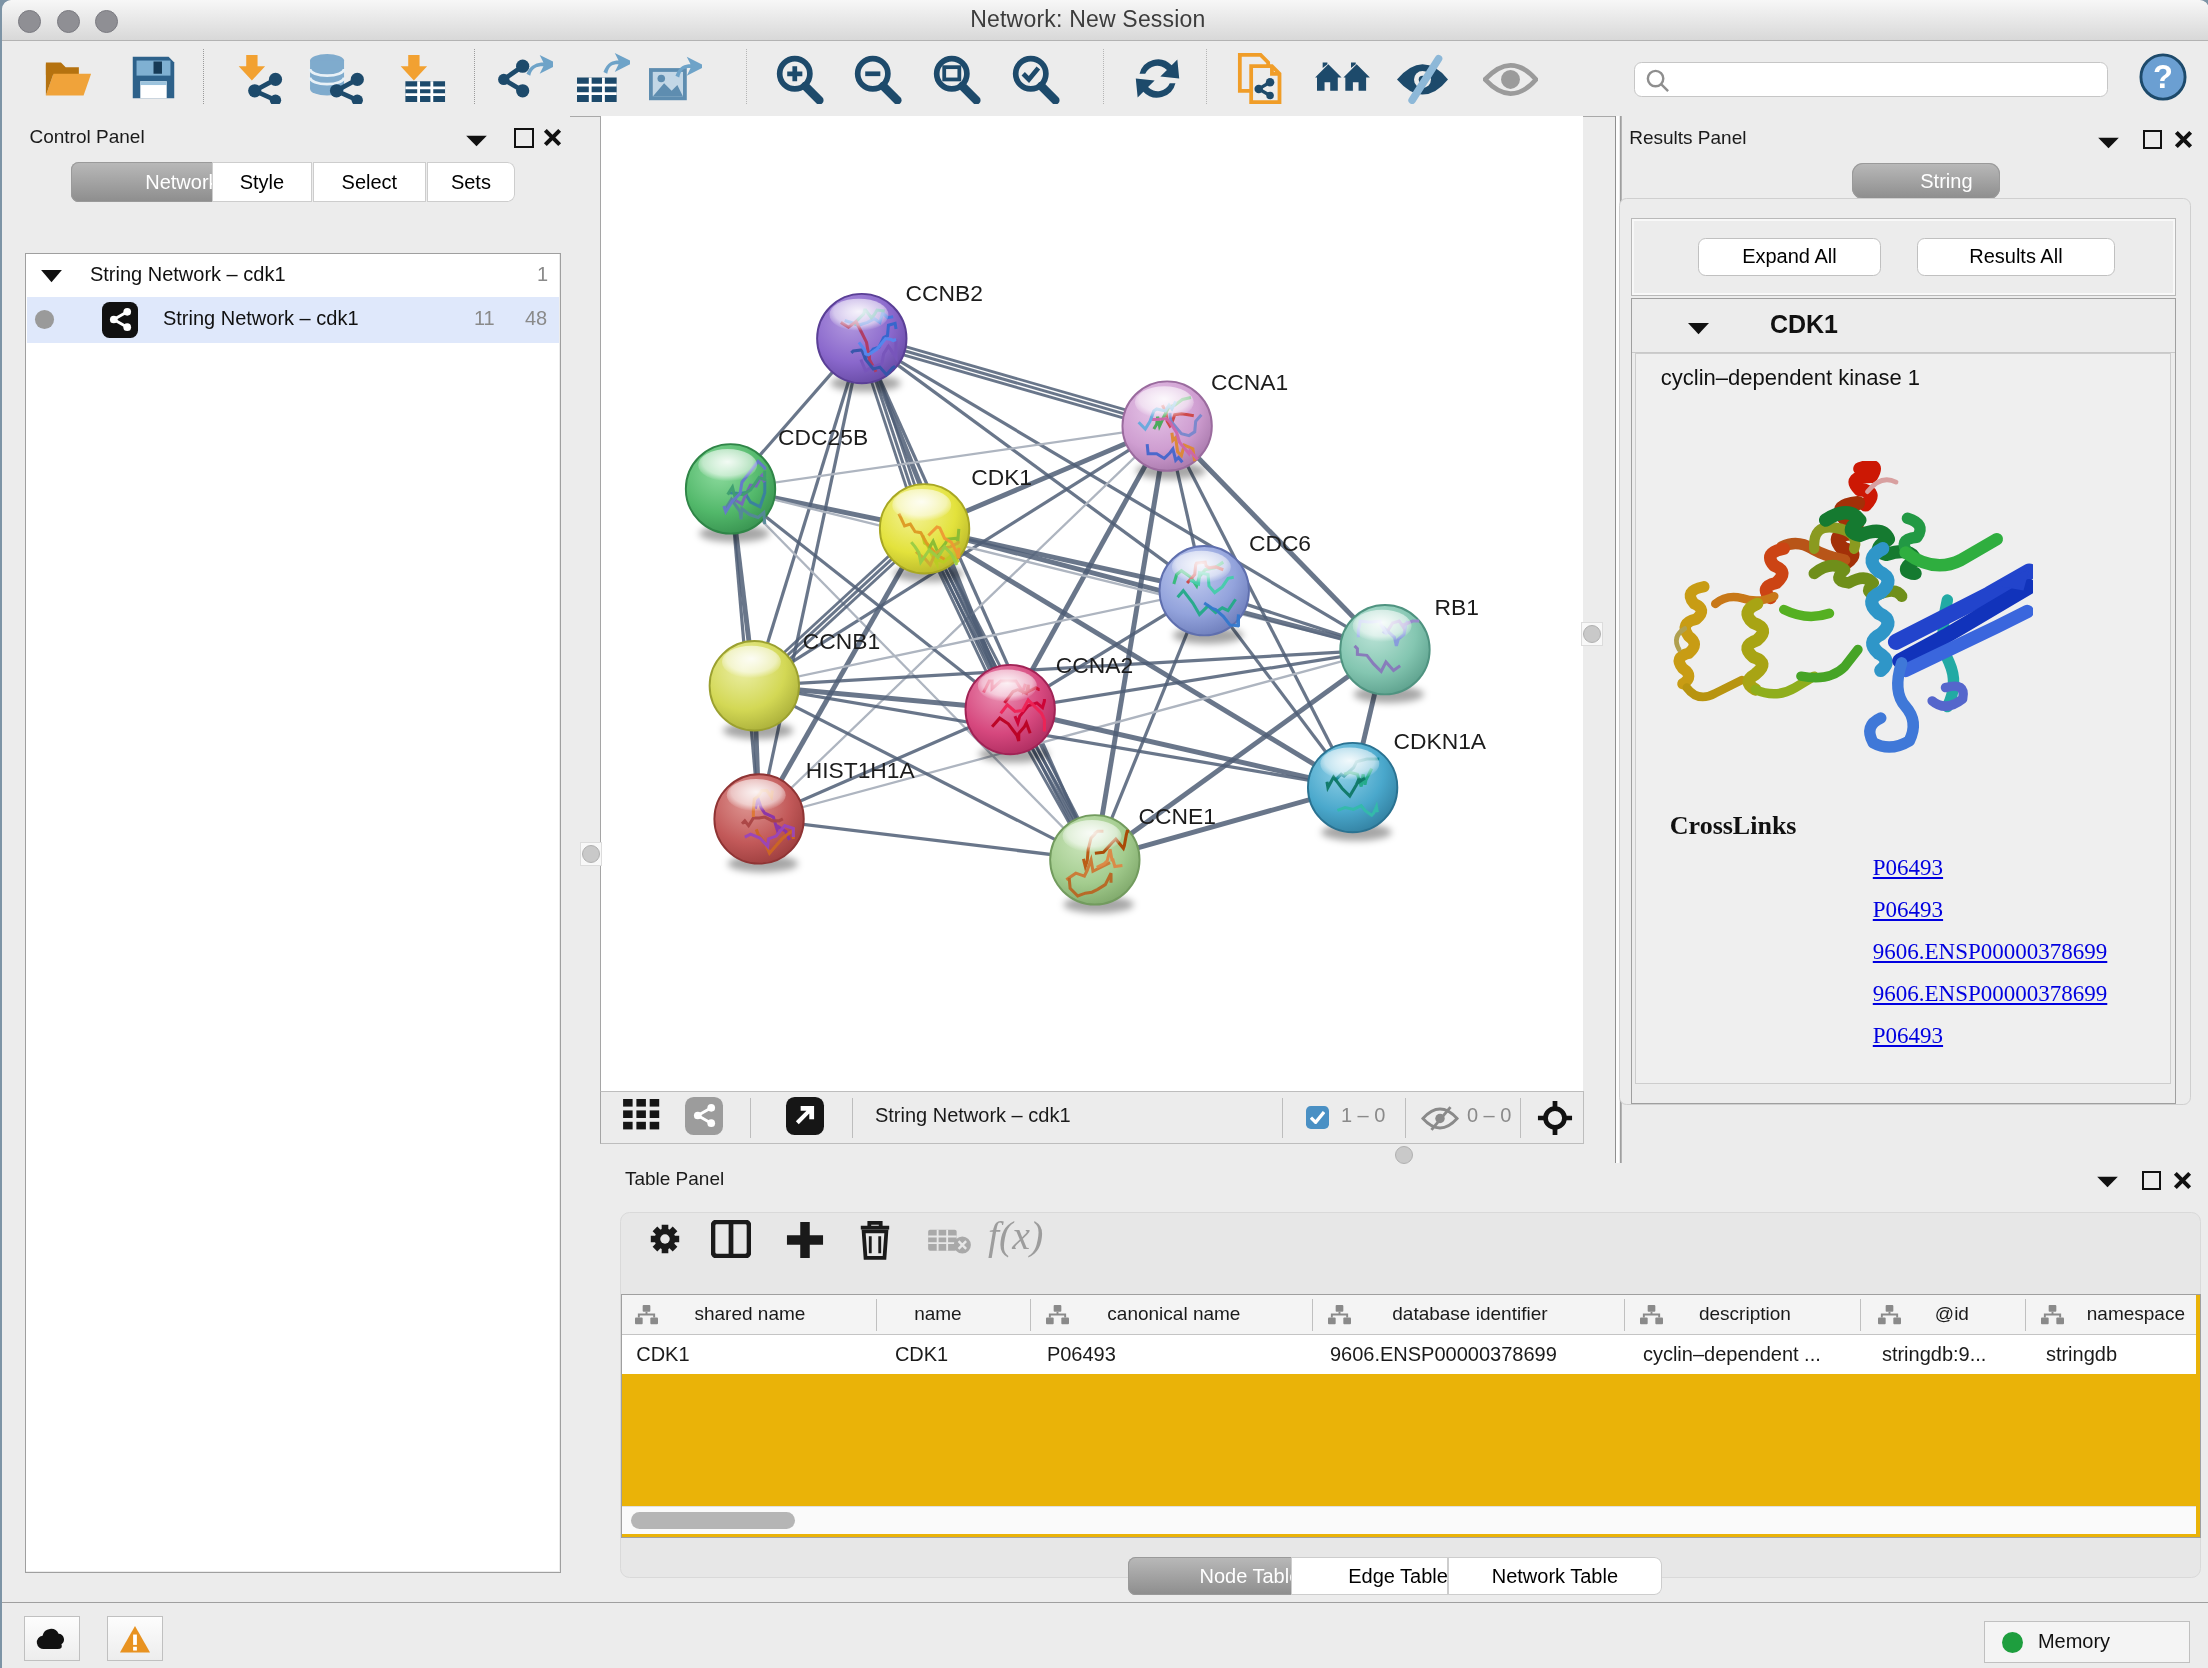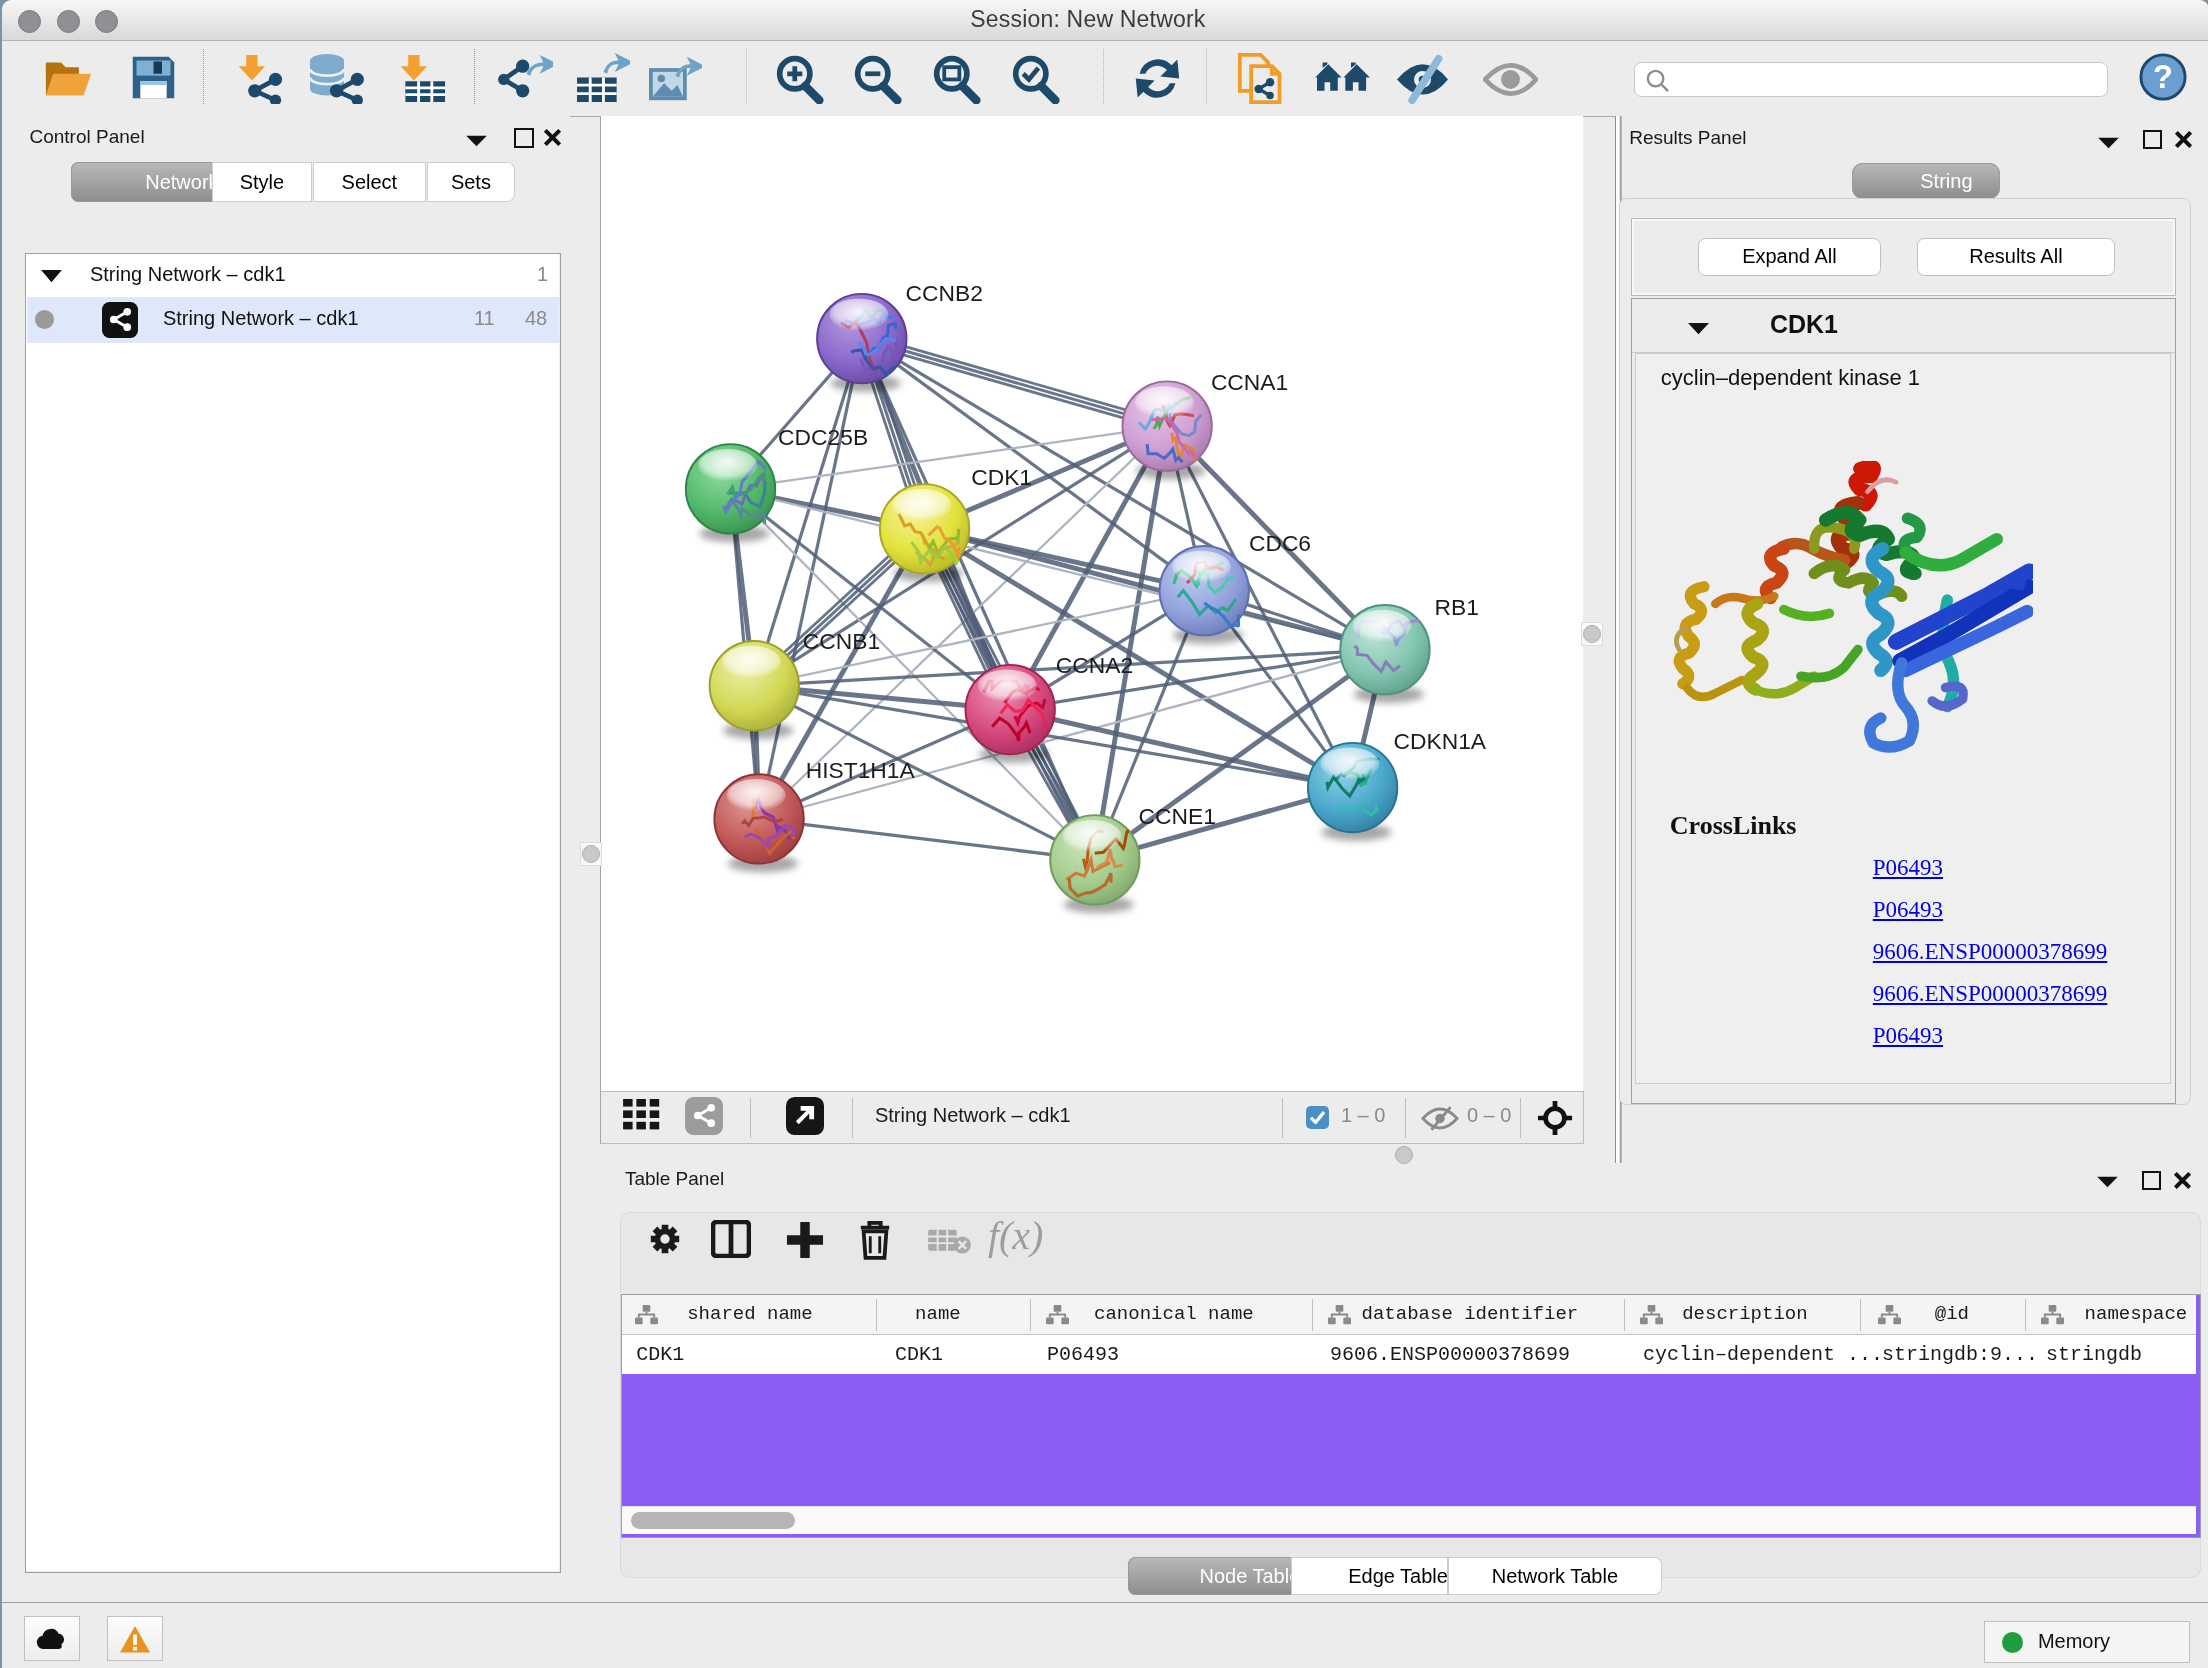--- a/index.html
+++ b/index.html
@@ -25,21 +25,21 @@
 .tabsel{background:linear-gradient(#b9b9b9,#8d8d8d);color:#fff;box-shadow:inset 0 0 0 1px #9a9a9a;padding-left:41px;}
 .tabun{background:#fff;color:#000;box-shadow:inset 0 0 0 1px #cdcdcd;}
 </style>
 </head>
 <body>
 <div id="win">
 <div id="titlebar">
   <div class="tl" style="left:16px;"></div>
   <div class="tl" style="left:55px;"></div>
   <div class="tl" style="left:93px;"></div>
-  <div id="title">Session: New Network</div>
+  <div id="title">Network: New Session</div>
 </div>
 <div id="toolbar">
 <svg class="tbi" style="left:40px" width="53" height="49" viewBox="0 0 56 52">
   <path d="M4 10 h16 l5 5 h14 v8 h-35 z" fill="#b5720f"></path>
   <path d="M4 45 L12 22 h40 L44 45 z" fill="#f0a33a"></path>
   <path d="M4 45 L4 12 l8 10" fill="#b5720f"></path>
 </svg>
 <svg class="tbi" style="left:127px" width="49" height="49" viewBox="0 0 52 52">
   <path d="M4 4 h38 l6 6 v38 h-44 z" fill="#2d618a"></path>
   <rect x="8" y="8" width="36" height="16" fill="#7fb0d2"></rect>
@@ -598,21 +598,21 @@
   <svg style="position:absolute;left:328px;top:63px" width="44" height="28.5" viewBox="0 0 46 30">
         <g fill="#a9a9a9">
           <rect x="0" y="4" width="30" height="22" rx="2"></rect>
           <path d="M0 11 h30 M0 18 h30 M10 4 v22 M20 4 v22" stroke="#e7e7e7" stroke-width="2"></path>
           <circle cx="36" cy="20" r="9"></circle>
           <path d="M32 16 l8 8 M40 16 l-8 8" stroke="#e7e7e7" stroke-width="2.5"></path>
         </g>
       </svg>
   <div style="position:absolute;left:388px;top:49px;font-size:40px;color:#9d9d9d;font-family:'Liberation Serif',serif;font-style:italic;">f(x)</div>
 
-  <div style="position:absolute;left:21px;top:131px;width:1578px;height:242px;background:#8b5cf6;border:1.9px solid #9f9f9f;font-family:Liberation Mono, monospace;">
+  <div style="position:absolute;left:21px;top:131px;width:1578px;height:242px;background:#eab308;border:1.9px solid #9f9f9f;">
     <div style="position:absolute;left:0;top:0;width:1574px;height:39px;background:#f4f4f4;border-bottom:1px solid #c4c4c4;"></div>
     <div style="position:absolute;left:0;top:40px;width:1574px;height:39px;background:#fff;"></div>
     <svg style="position:absolute;left:12.4px;top:8.6px" width="25" height="23" viewBox="0 0 26 24">
           <g fill="#8a8a8a">
             <rect x="9" y="1" width="8" height="7" rx="1"></rect>
             <rect x="1" y="14" width="8" height="7" rx="1"></rect>
             <rect x="17" y="14" width="8" height="7" rx="1"></rect>
             <path d="M13 8 v4 M5 14 v-3 h16 v3" stroke="#8a8a8a" stroke-width="2" fill="none"></path>
           </g>
         </svg>

